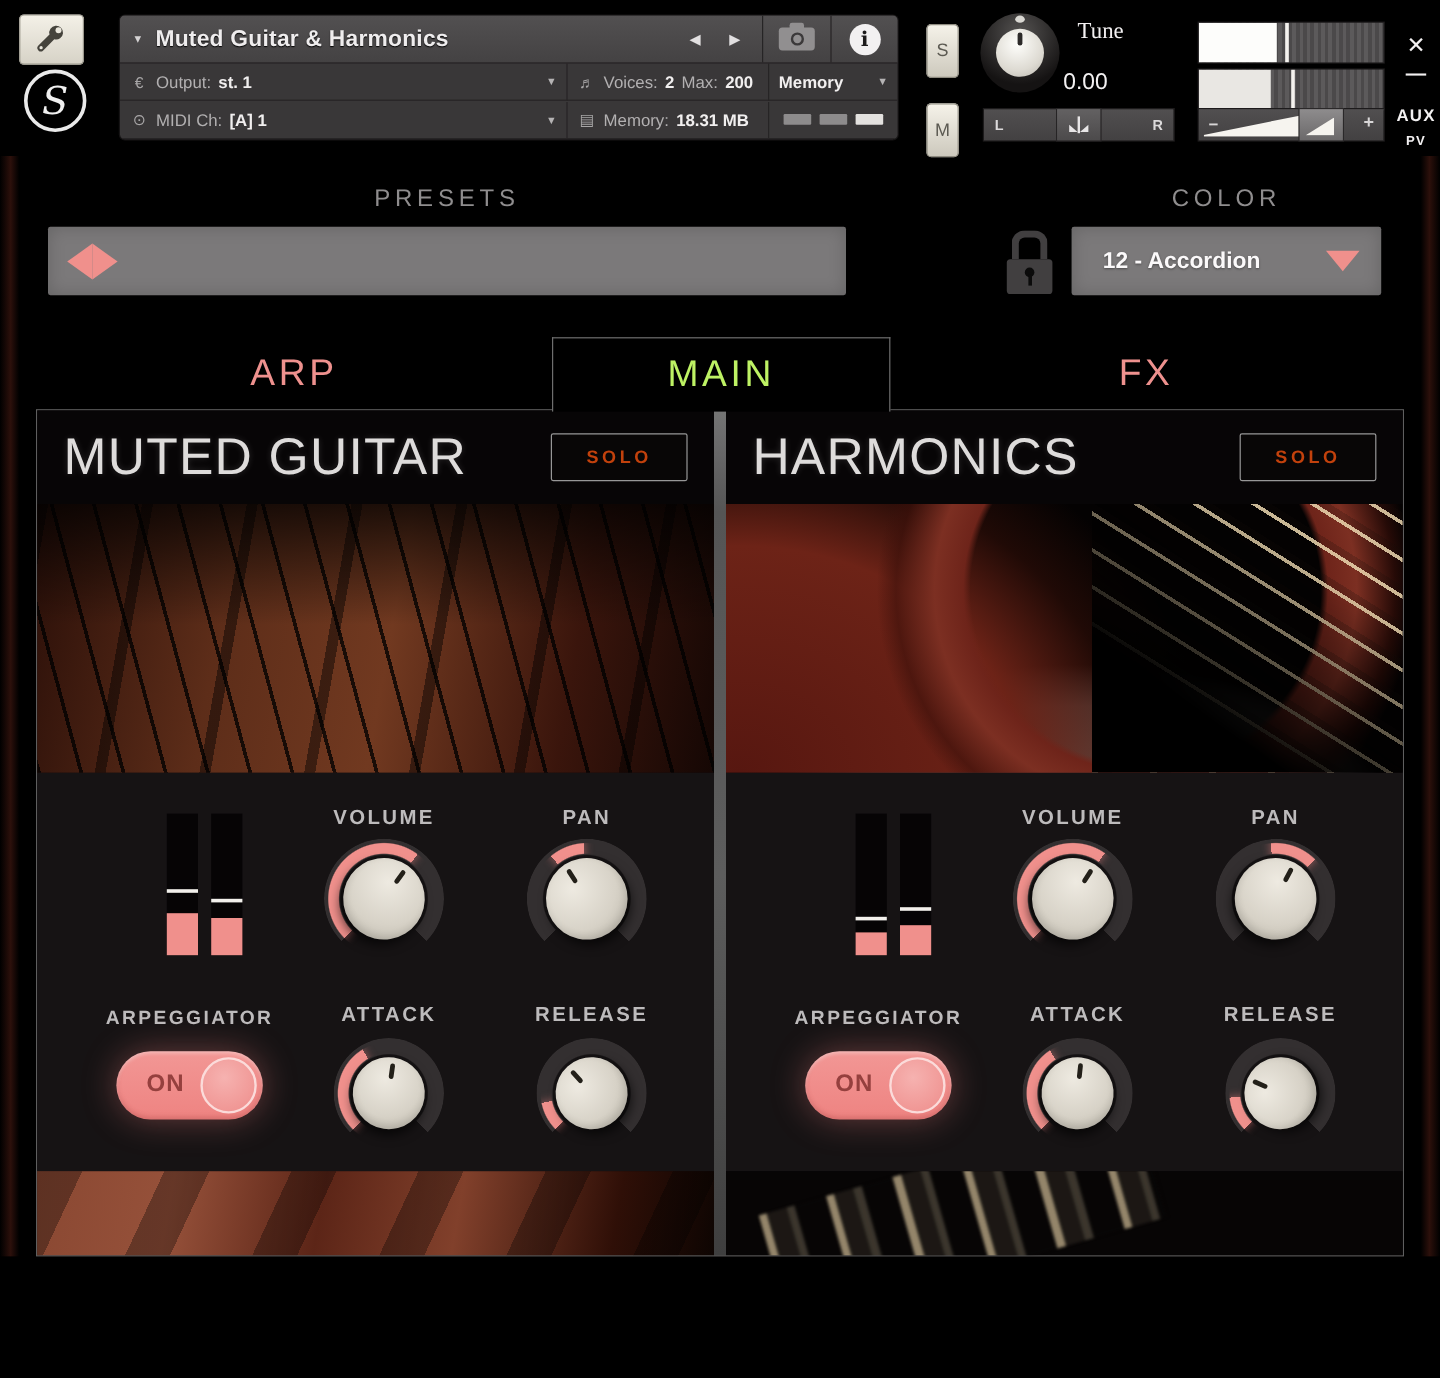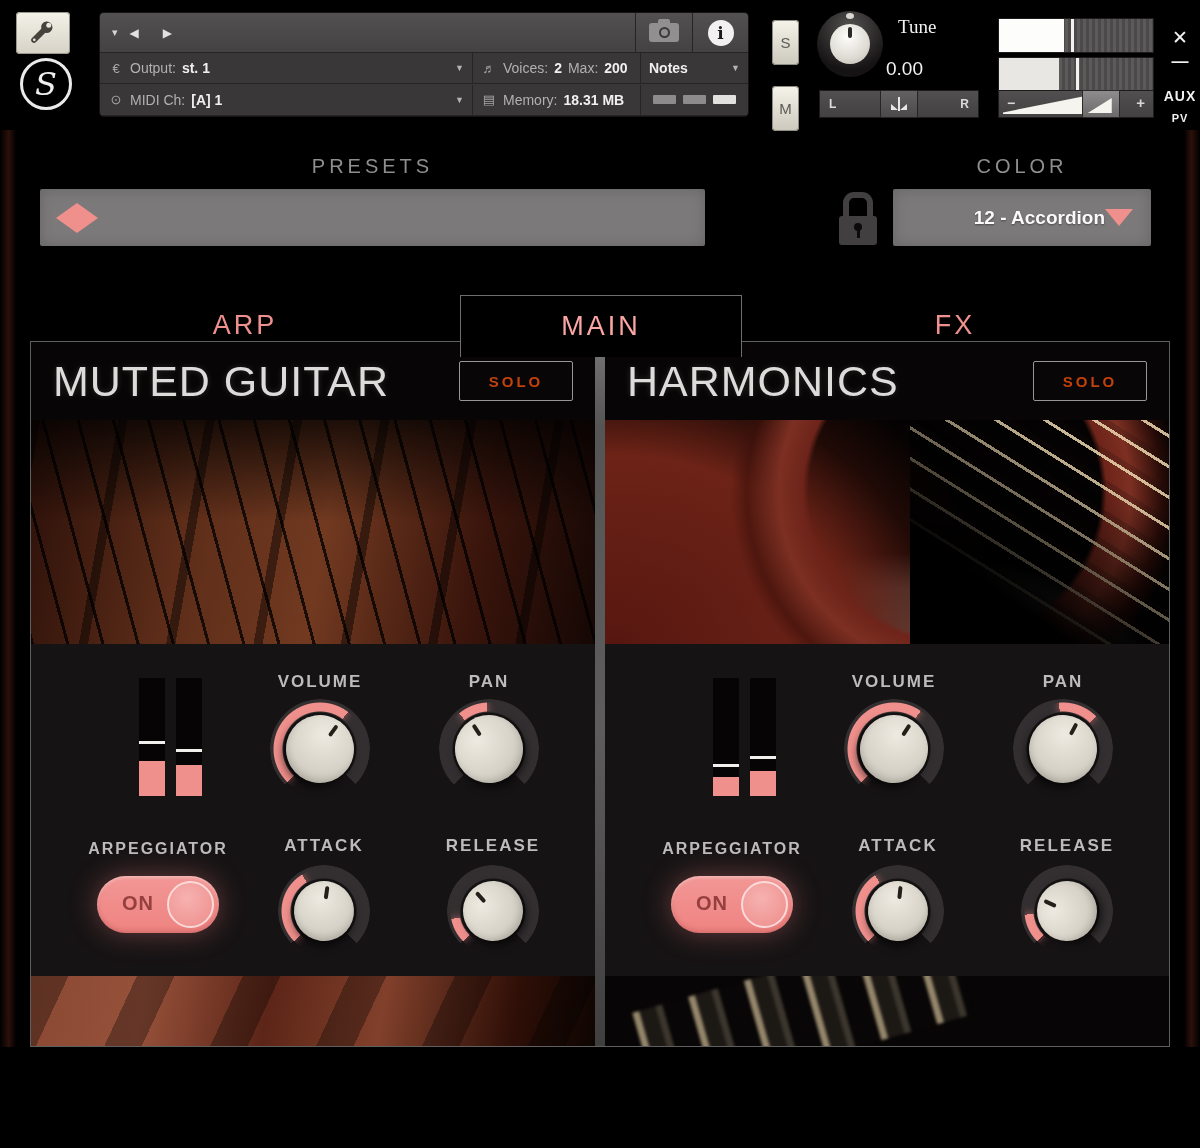--- a/index.html
+++ b/index.html
@@ -107,30 +107,30 @@
   .tri{width:0;height:0;border-style:solid;cursor:pointer;}
   .tri-left{margin-left:16px;border-width:15px 21px 15px 0;border-color:transparent var(--accent,#f0908c) transparent transparent;}
   .tri-right{margin-right:16px;border-width:15px 0 15px 21px;border-color:transparent transparent transparent var(--accent,#f0908c);}
   .lock{left:839px;top:192px;width:38px;height:50px;cursor:pointer;}
   .lock .shackle{width:18px;height:18px;border:6px solid #413f40;border-bottom:none;border-radius:11px 11px 0 0;margin:0 auto;}
   .lock .body{width:38px;height:29px;background:#413f40;border-radius:3px;position:relative;}
   .lock .body::before{content:"";position:absolute;left:15px;top:7px;width:8px;height:8px;border-radius:50%;background:#0b0b0b;}
   .lock .body::after{content:"";position:absolute;left:18px;top:13px;width:3px;height:9px;background:#0b0b0b;}
   .color-dd{left:893px;top:189px;width:258px;height:57px;background:#7b797a;border-radius:2px;
     display:flex;align-items:center;cursor:pointer;box-shadow:inset 0 0 14px rgba(0,0,0,.18);}
-  .color-text{flex:1;text-align:right;font-size:19px;font-weight:bold;color:#fbf9fa;text-shadow:0 1px 2px rgba(0,0,0,.4);}
+  .color-text{flex:1;text-align:left;font-size:19px;font-weight:bold;color:#fbf9fa;padding-left:26px;text-shadow:0 1px 2px rgba(0,0,0,.4);}
   .tri-down{margin-right:18px;border-width:17px 14px 0 14px;border-color:var(--accent,#f0908c) transparent transparent transparent;}
 
   
-  .tab{top:295px;height:60px;line-height:60px;text-align:center;font-size:27px;letter-spacing:3px;
+  .tab{top:281px;height:60px;line-height:60px;text-align:center;font-size:31px;letter-spacing:3px;
     color:#ee918e;cursor:pointer;}
   .tab-arp{left:30px;width:430px;}
   .tab-fx{left:740px;width:430px;}
   .tab-main{left:460px;width:280px;background:#000;border:1px solid #6e6e6e;border-bottom:none;
-    color:#fca5a5;z-index:3;height:61px;}
+    color:#bef264;z-index:3;height:61px;}
 
   
   .frame{left:30px;top:341px;width:1140px;height:706px;border:1px solid #5f5f5f;background:#0a0809;
     display:flex;box-sizing:border-box;z-index:2;}
   .panel{width:564px;display:flex;flex-direction:column;}
   .divider{width:10px;background:linear-gradient(180deg,#757575,#555 12%,#5d5d5d 55%,#3f3f3f);}
   .p-title-row{height:78px;display:flex;align-items:center;padding:0 22px;background:#070506;justify-content:space-between;}
   .p-title{flex:1;font-size:43px;color:#dedcdb;letter-spacing:1px;text-shadow:0 0 6px rgba(255,255,255,.15);}
   .solo-btn{width:112px;height:38px;border:1px solid #979797;border-radius:2px;display:flex;align-items:center;justify-content:center;
     font-size:15px;font-weight:bold;letter-spacing:3px;color:#c2410c;background:rgba(10,8,8,.55);cursor:pointer;}
@@ -214,20 +214,21 @@
   </span>
 </div>
 <div class="abs s-logo">
     <span>S</span>
   </div>
 
 <div class="abs hmain">
   <div class="hrow1">
     <div class="titlecell">
       <span class="hcaret">▾</span>
+      <span class="htitle">Muted Guitar &amp; Harmonics</span>
       <span class="hnav">
         <span>◀</span>
         <span>▶</span>
       </span>
     </div>
     <div class="camcell">
         <span class="cam"></span>
       </div>
     <div class="infocell">
         <span class="info-circle">i</span>
@@ -241,21 +242,21 @@
       <span class="cellcaret">▼</span>
     </div>
     <div class="hcell">
       <span class="hicon">♬</span>
       <span class="hlabel">Voices:</span>
       <span class="hvalue">2</span>
       <span class="hlabel">Max:</span>
       <span class="hvalue">200</span>
     </div>
     <div class="hcell">
-      <span class="hvalue">Notes</span>
+      <span class="hvalue">Memory</span>
       <span class="cellcaret">▼</span>
     </div>
     <div class="hcell first">
       <span class="hicon">⊙</span>
       <span class="hlabel">MIDI Ch:</span>
       <span class="hvalue">[A] 1</span>
       <span class="cellcaret">▼</span>
     </div>
     <div class="hcell">
       <span class="hicon">▤</span>

